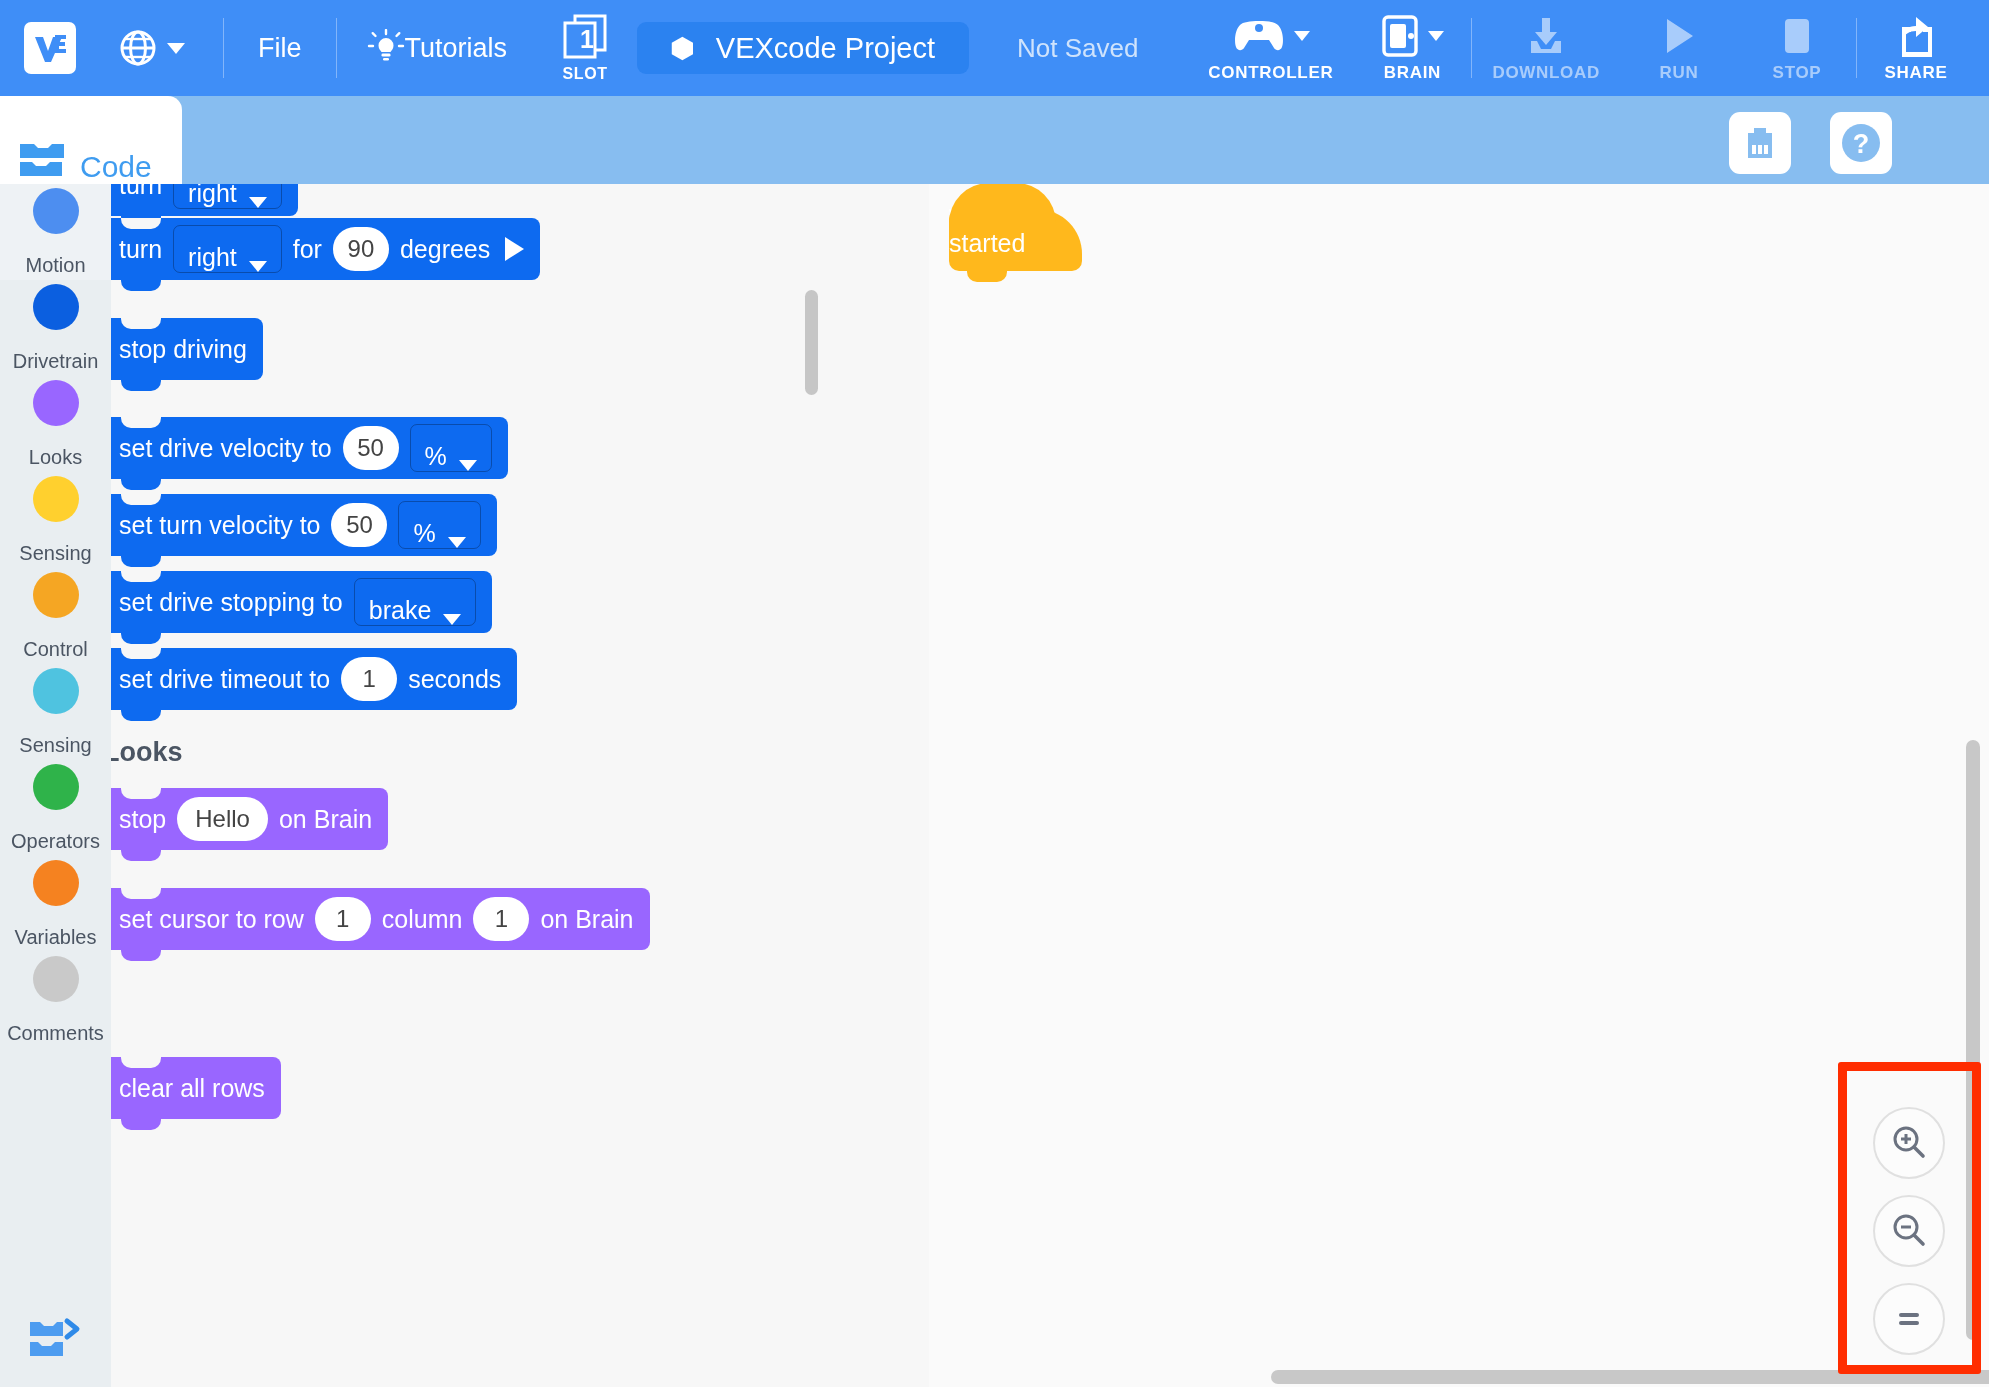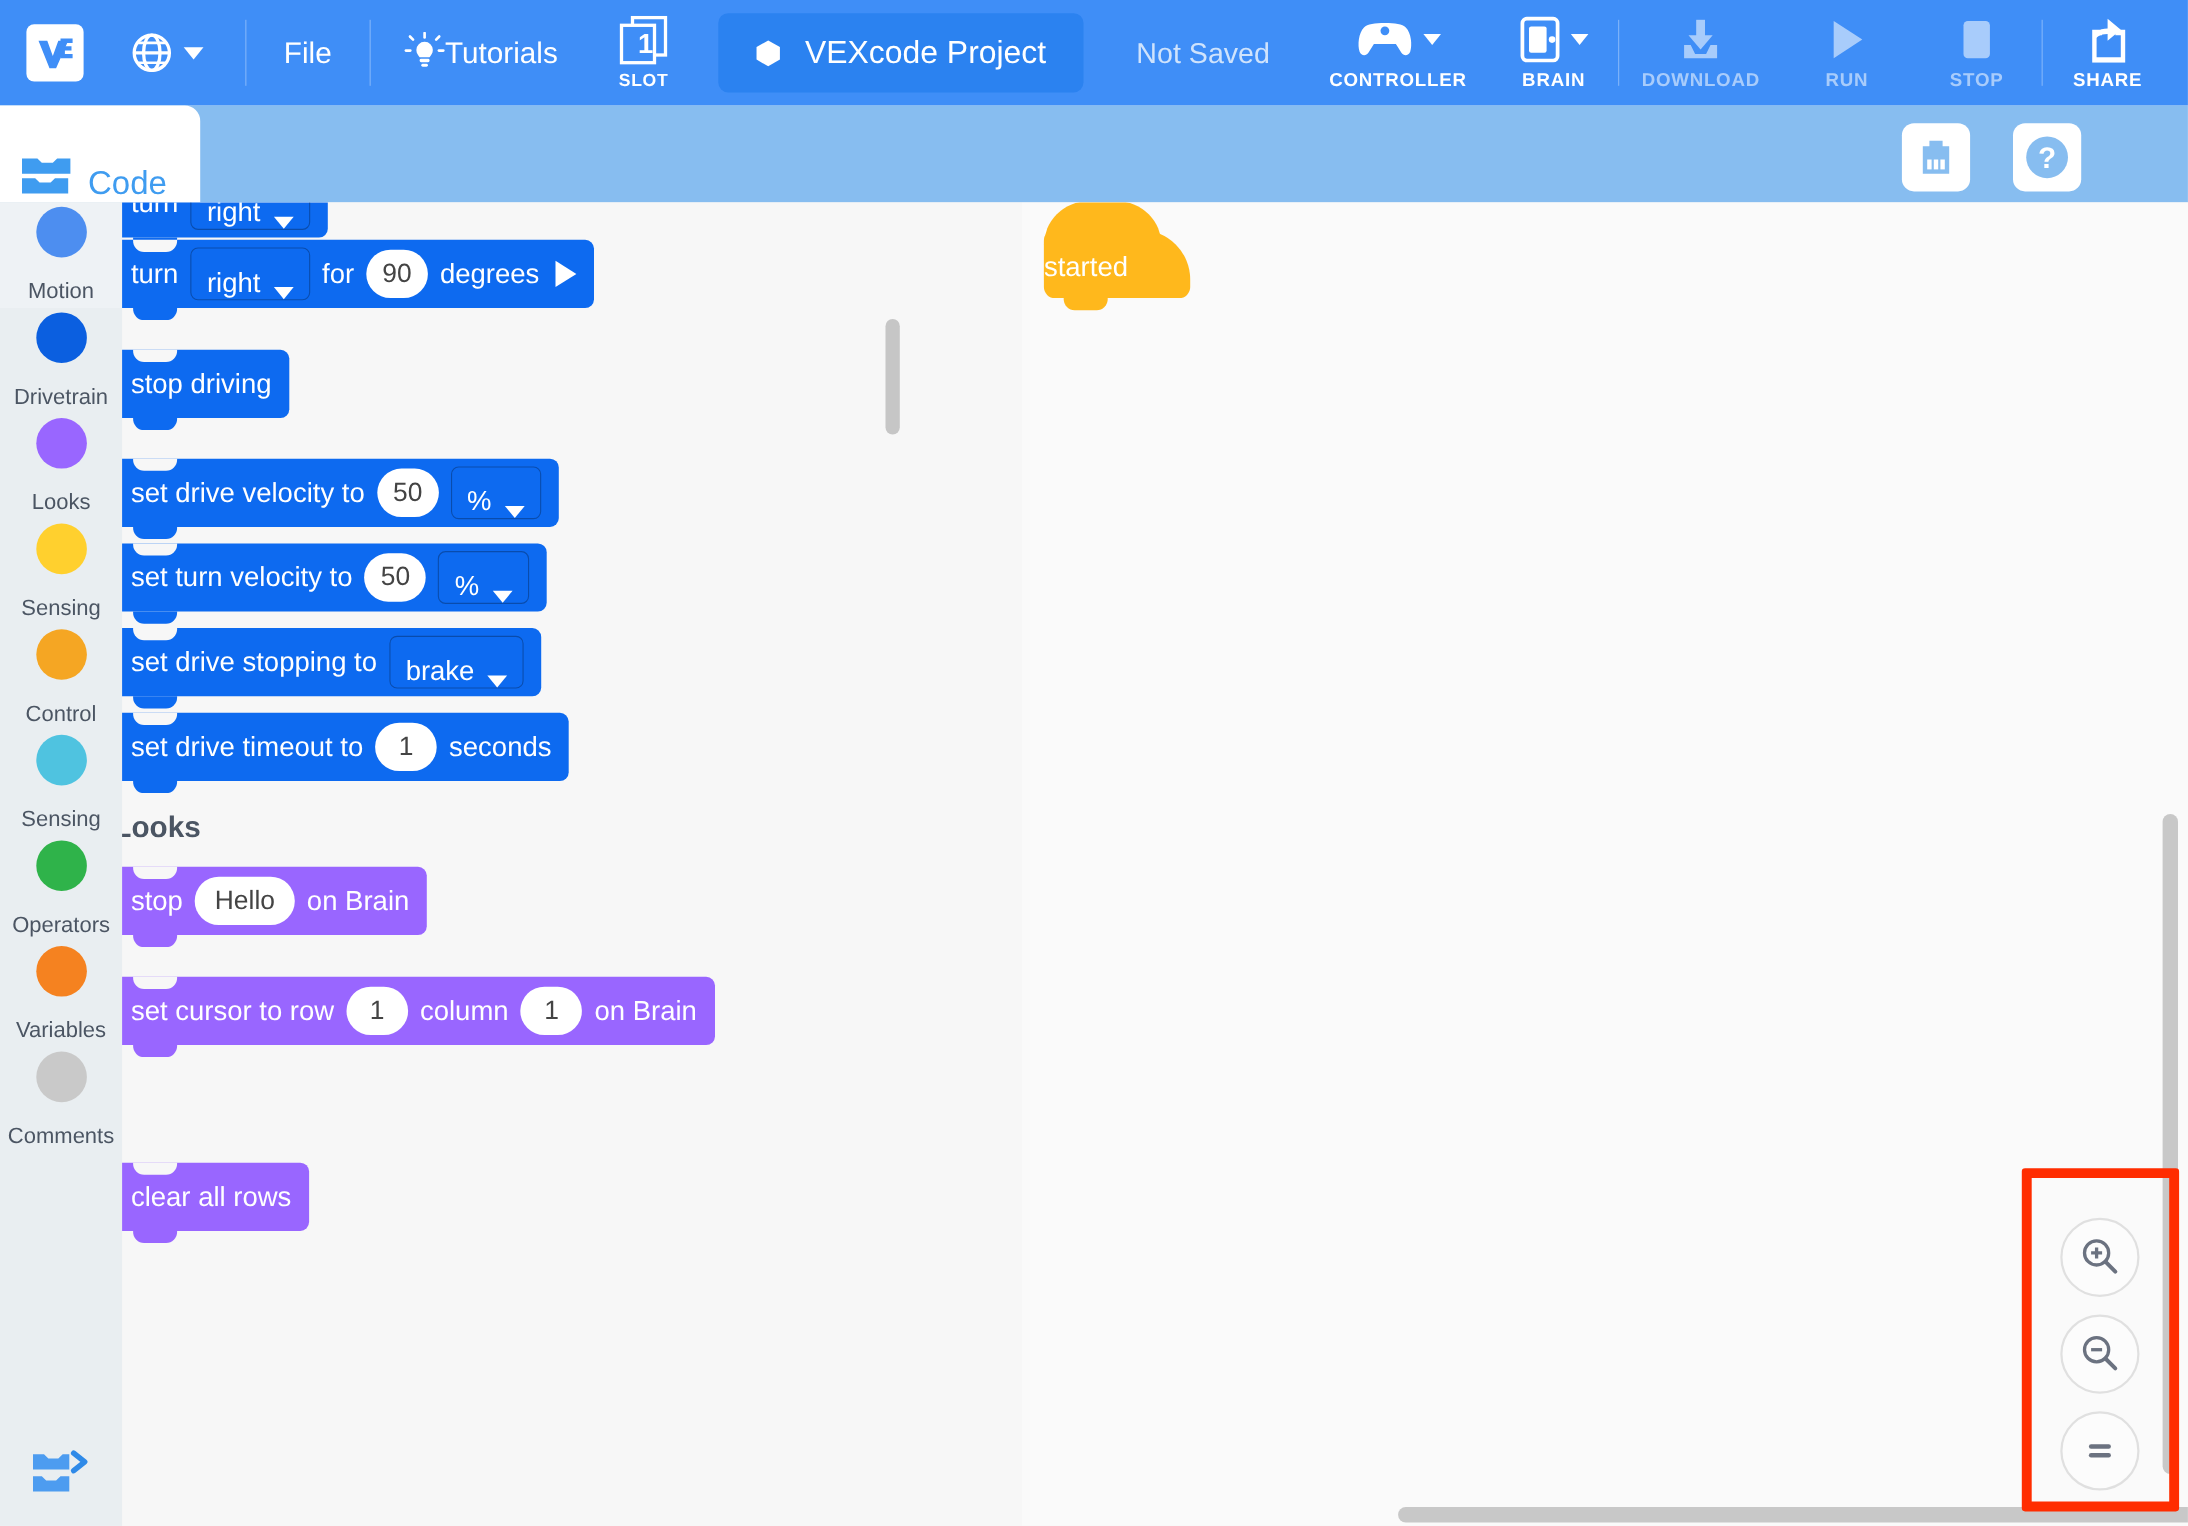--- a/index.html
+++ b/index.html
@@ -55,24 +55,24 @@
     cursor: pointer; flex: 0 0 auto;
   }
   .slot-btn {
     display: flex; flex-direction: column; align-items: center;
     margin: 0 26px 0 22px; cursor: pointer; flex: 0 0 auto;
   }
   .slot-label { font-size: 16px; font-weight: bold; letter-spacing: .6px; margin-top: 3px;}
   .project-pill {
     background: #2b82f0;
     border-radius: 9px;
-    height: 72px; width: 332px;
+    height: 52px; width: 332px;
     display: flex; align-items: center; gap: 22px;
     padding: 0 34px;
-    margin-left: 16px;
+    margin-left: 0;
     cursor: pointer; flex: 0 0 auto;
   }
   .project-name { font-size: 29px; white-space: nowrap; }
   .not-saved {
     font-size: 26px; color: #cfe3fc;
     margin-left: 48px; flex: 0 0 auto;
     white-space: nowrap;
   }
   .tb-right { margin-left: auto; display: flex; align-items: center; height: 96px; }
   .dev-btn {

